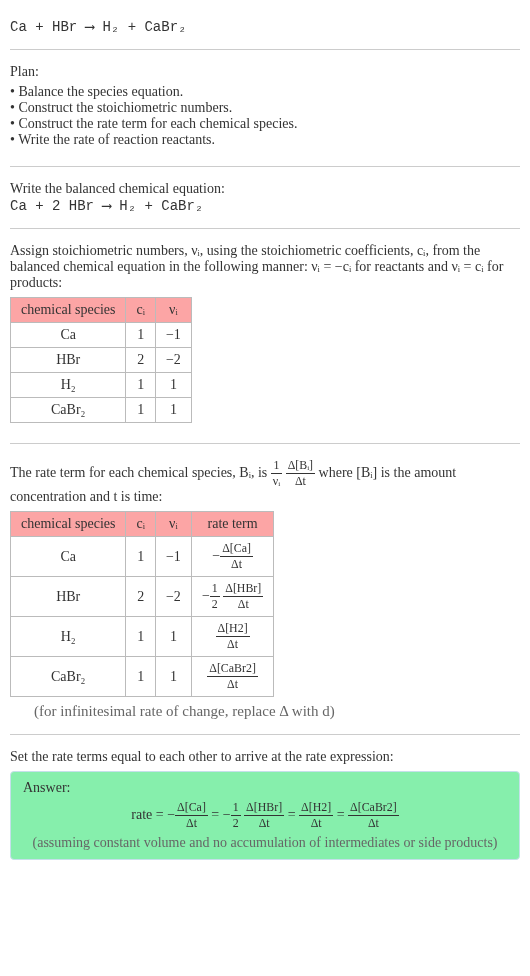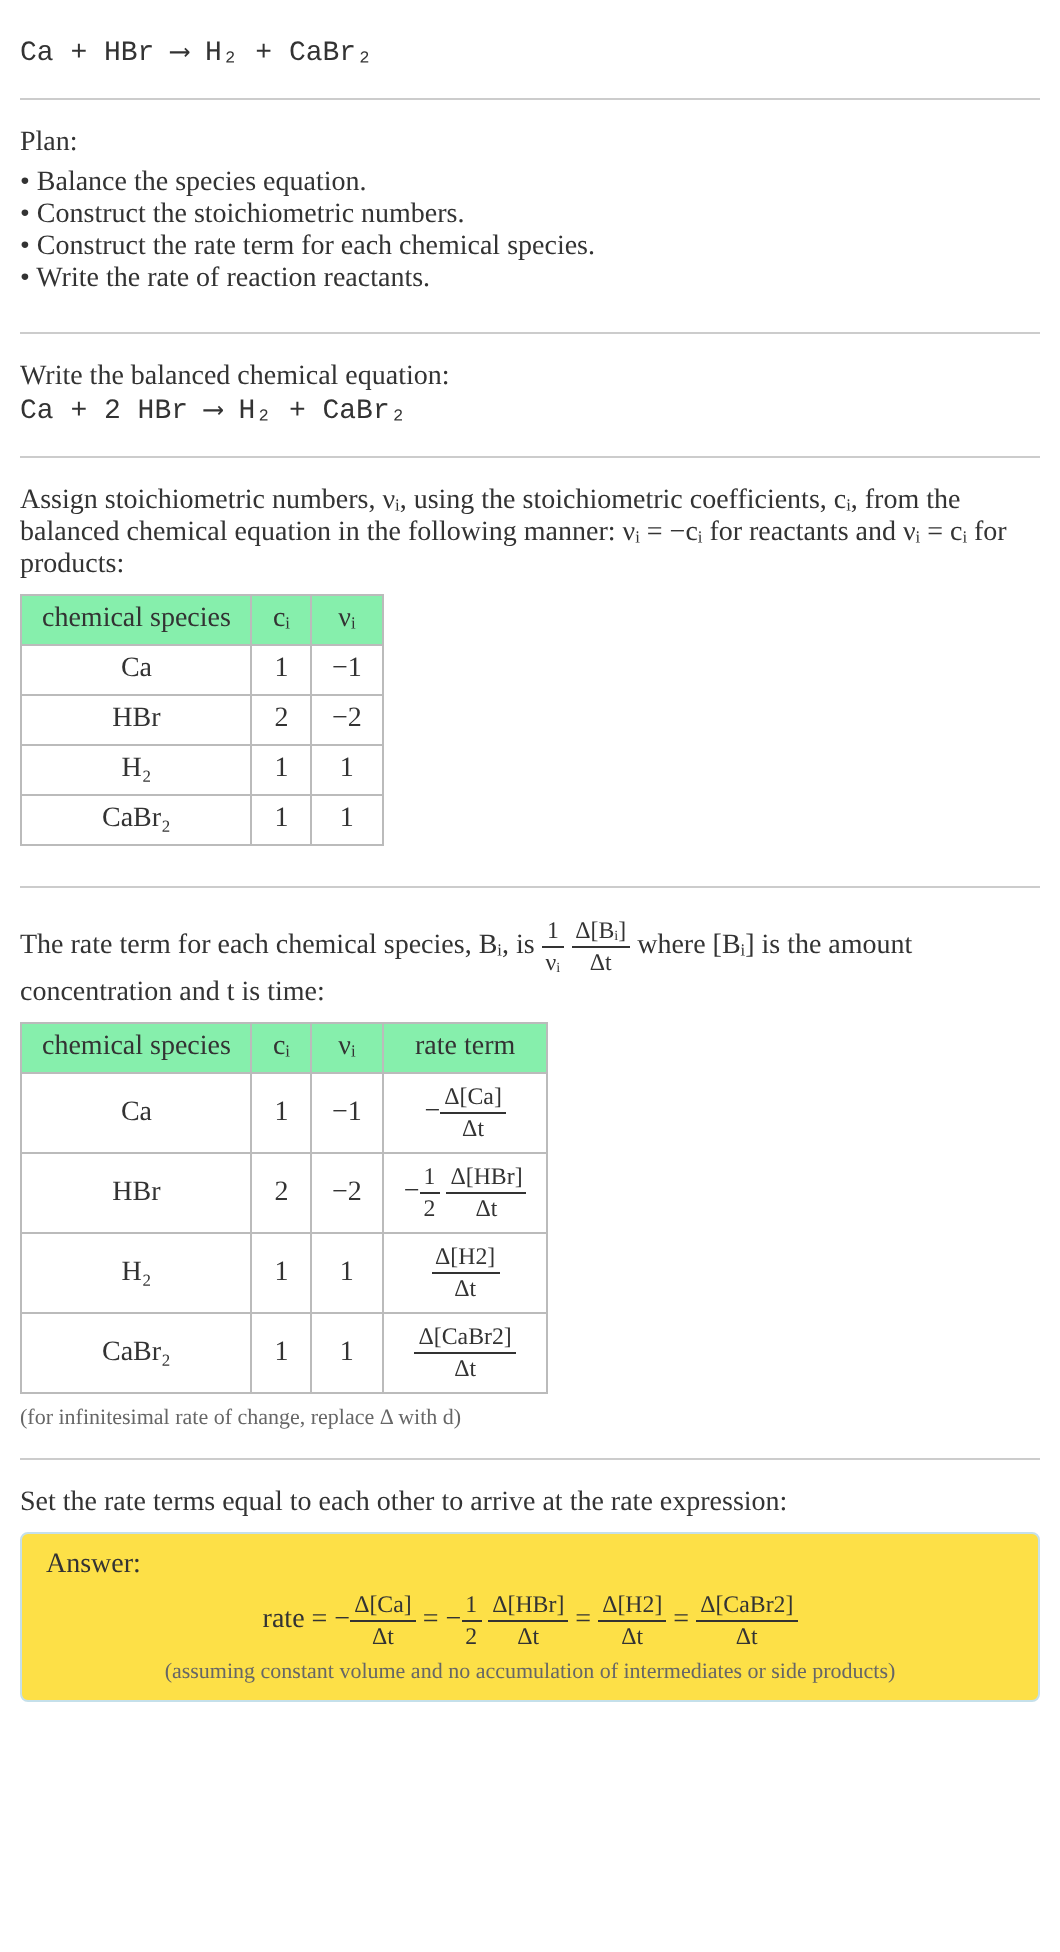--- a/index.html
+++ b/index.html
@@ -26,58 +26,59 @@
     border-collapse: collapse;
     margin: 6px 0;
   }
   table.data th, table.data td {
     border: 1px solid #bbb;
     padding: 4px 10px;
     text-align: center;
     font-weight: normal;
   }
   table.data th {
-    background: #86efac;
+    background: #fca5a5;
   }
   .frac {
     display: inline-block;
     vertical-align: middle;
     text-align: center;
     font-size: 0.85em;
   }
   .frac .num {
     display: block;
     border-bottom: 1px solid #333;
     padding: 0 2px;
   }
   .frac .den {
     display: block;
     padding: 0 2px;
   }
   .note {
-    font-size: 11px;
+    font-size: 15px;
     color: #666;
+    margin-left: 24px;
   }
   .answer-box {
-    background: #fde047;
+    background: #86efac;
     border: 1px solid #c5e0ea;
     border-radius: 4px;
     padding: 8px 12px;
     margin-top: 6px;
   }
   .answer-label {
     margin-bottom: 4px;
   }
   .answer-eq {
     text-align: center;
     margin: 4px 0;
   }
   .answer-note {
     text-align: center;
-    font-size: 11px;
+    font-size: 14px;
     color: #666;
   }
   ul.plan {
     margin: 4px 0;
     padding-left: 0;
     list-style: none;
   }
   ul.plan li::before {
     content: "• ";
   }

